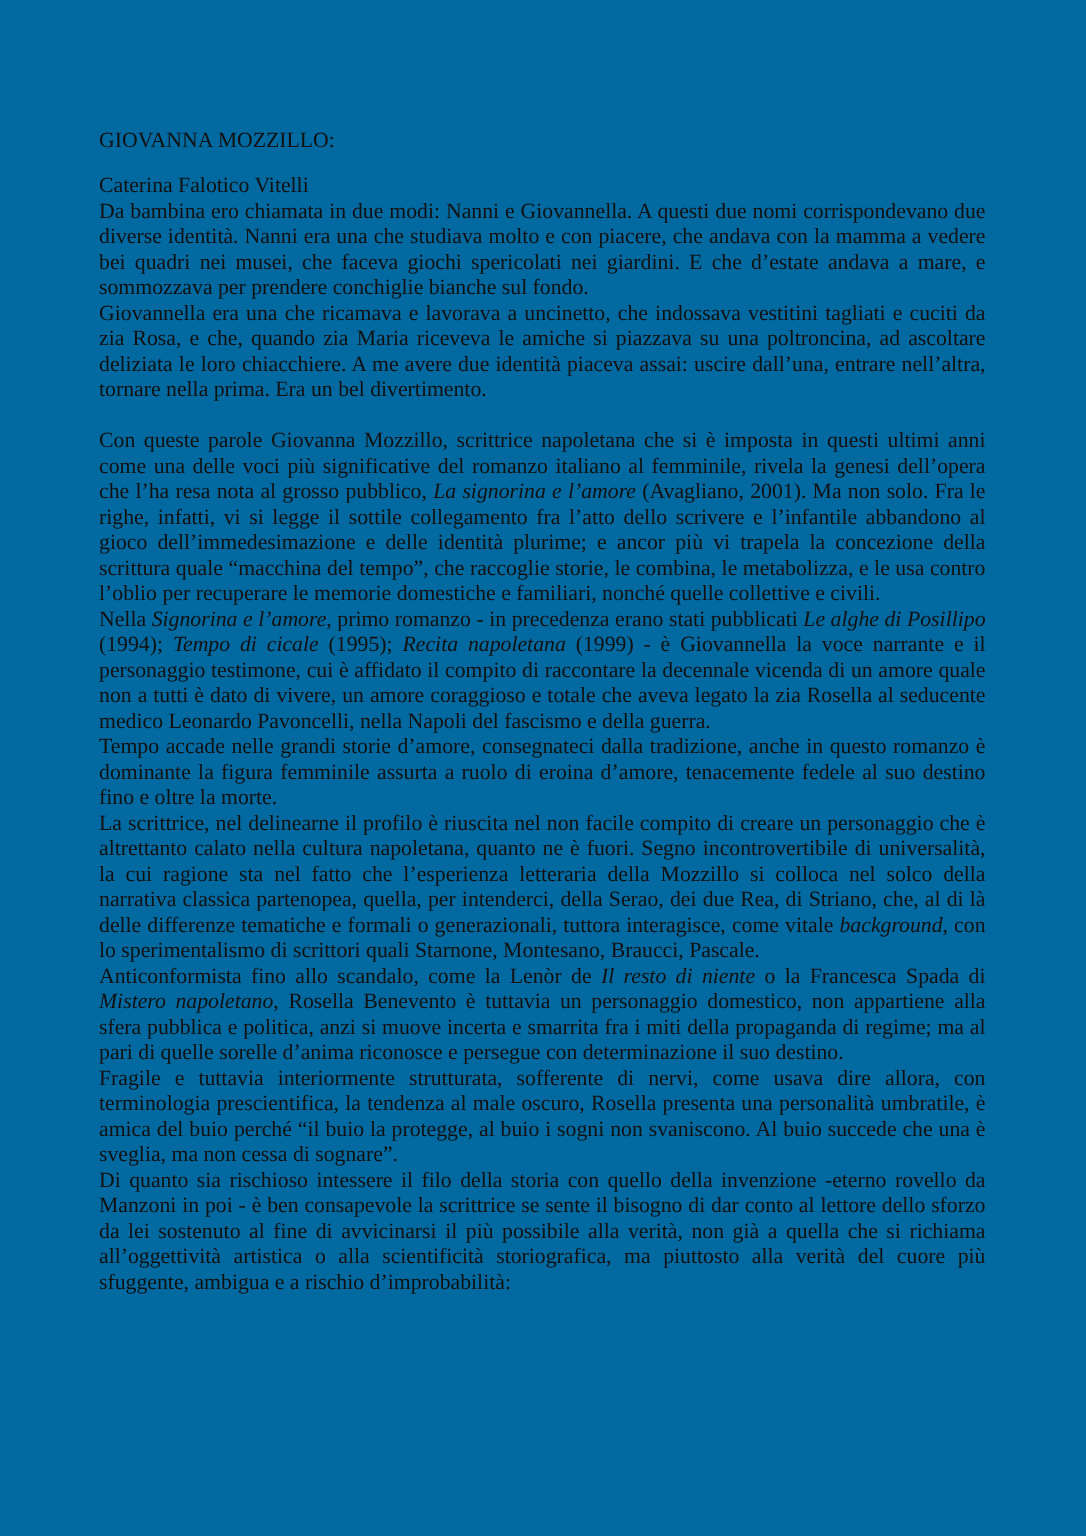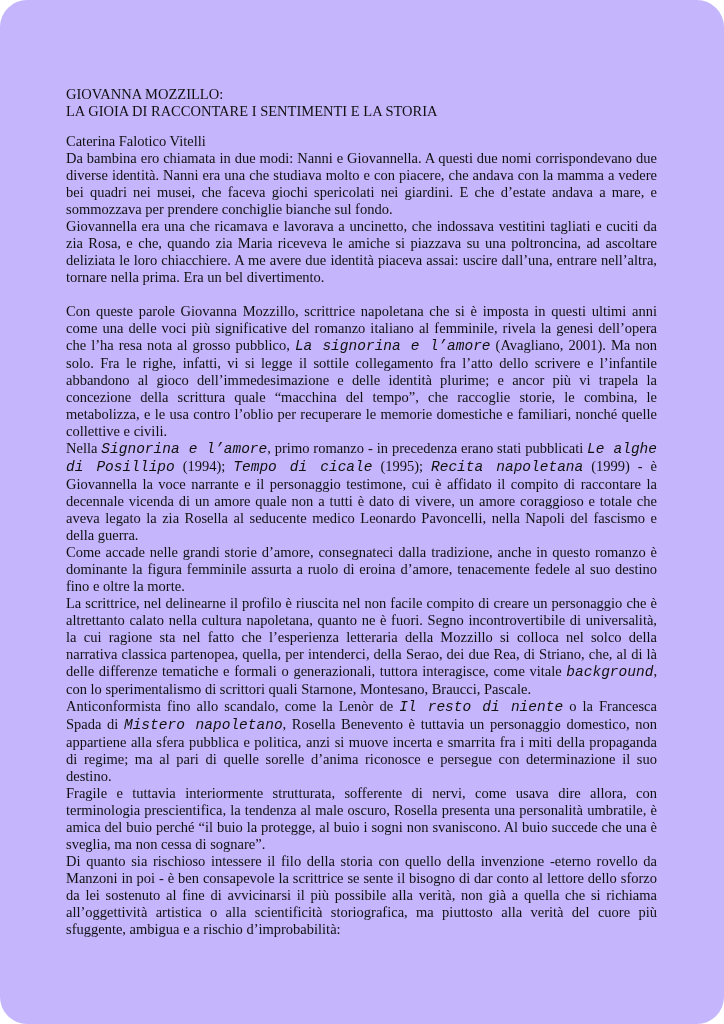--- a/index.html
+++ b/index.html
@@ -34,38 +34,37 @@
   .doc-author {
     font-weight: normal;
     margin-top: 13px;
   }
   .doc-body { }
   p.para {
     margin: 0;
     text-align: justify;
   }
   p.para.gap-before { margin-top: 17px; }
-  .italic { font-style: italic; font-family: Liberation Mono, monospace; }
+  .italic { font-style: italic; }
 </style>
 </head>
 <body>
 
-<div class="page" style="background: #c4b5fd; color: rgb(17, 17, 17); border-radius: 27px;">
+<div class="page" style="background: #0369a1; color: rgb(17, 17, 17);">
   <header>
     <h1 class="doc-title">
       <span class="title-line">GIOVANNA MOZZILLO:</span>
-      <span class="title-line">LA GIOIA DI RACCONTARE I SENTIMENTI E LA STORIA</span>
     </h1>
     <div class="doc-author">Caterina Falotico Vitelli</div>
   </header>
 
   <main class="doc-body">
       <p class="para"><span>Da bambina ero chiamata in due modi: Nanni e Giovannella. A questi due nomi corrispondevano due diverse identità. Nanni era una che studiava molto e con piacere, che andava con la mamma a vedere bei quadri nei musei, che faceva giochi spericolati nei giardini. E che d’estate andava a mare, e sommozzava per prendere conchiglie bianche sul fondo.</span></p>
       <p class="para"><span>Giovannella era una che ricamava e lavorava a uncinetto, che indossava vestitini tagliati e cuciti da zia Rosa, e che, quando zia Maria riceveva le amiche si piazzava su una poltroncina, ad ascoltare deliziata le loro chiacchiere. A me avere due identità piaceva assai: uscire dall’una, entrare nell’altra, tornare nella prima. Era un bel divertimento.</span></p>
       <p class="para gap-before"><span>Con queste parole Giovanna Mozzillo, scrittrice napoletana che si è imposta in questi ultimi anni come una delle voci più significative del romanzo italiano al femminile, rivela la genesi dell’opera che l’ha resa nota al grosso pubblico, </span><span class="italic">La signorina e l’amore</span><span> (Avagliano, 2001). Ma non solo. Fra le righe, infatti, vi si legge il sottile collegamento fra l’atto dello scrivere e l’infantile abbandono al gioco dell’immedesimazione e delle identità plurime; e ancor più vi trapela la concezione della scrittura quale “macchina del tempo”, che raccoglie storie, le combina, le metabolizza, e le usa contro l’oblio per recuperare le memorie domestiche e familiari, nonché quelle collettive e civili.</span></p>
       <p class="para"><span>Nella </span><span class="italic">Signorina e l’amore</span><span>, primo romanzo - in precedenza erano stati pubblicati </span><span class="italic">Le alghe di Posillipo</span><span> (1994); </span><span class="italic">Tempo di cicale</span><span> (1995); </span><span class="italic">Recita napoletana</span><span> (1999) - è Giovannella la voce narrante e il personaggio testimone, cui è affidato il compito di raccontare la decennale vicenda di un amore quale non a tutti è dato di vivere, un amore coraggioso e totale che aveva legato la zia Rosella al seducente medico Leonardo Pavoncelli, nella Napoli del fascismo e della guerra.</span></p>
-      <p class="para"><span>Come accade nelle grandi storie d’amore, consegnateci dalla tradizione, anche in questo romanzo è dominante la figura femminile assurta a ruolo di eroina d’amore, tenacemente fedele al suo destino fino e oltre la morte.</span></p>
+      <p class="para"><span>Tempo accade nelle grandi storie d’amore, consegnateci dalla tradizione, anche in questo romanzo è dominante la figura femminile assurta a ruolo di eroina d’amore, tenacemente fedele al suo destino fino e oltre la morte.</span></p>
       <p class="para"><span>La scrittrice, nel delinearne il profilo è riuscita nel non facile compito di creare un personaggio che è altrettanto calato nella cultura napoletana, quanto ne è fuori. Segno incontrovertibile di universalità, la cui ragione sta nel fatto che l’esperienza letteraria della Mozzillo si colloca nel solco della narrativa classica partenopea, quella, per intenderci, della Serao, dei due Rea, di Striano, che, al di là delle differenze tematiche e formali o generazionali, tuttora interagisce, come vitale </span><span class="italic">background</span><span>, con lo sperimentalismo di scrittori quali Starnone, Montesano, Braucci, Pascale.</span></p>
       <p class="para"><span>Anticonformista fino allo scandalo, come la Lenòr de </span><span class="italic">Il resto di niente</span><span> o la Francesca Spada di </span><span class="italic">Mistero napoletano</span><span>, Rosella Benevento è tuttavia un personaggio domestico, non appartiene alla sfera pubblica e politica, anzi si muove incerta e smarrita fra i miti della propaganda di regime; ma al pari di quelle sorelle d’anima riconosce e persegue con determinazione il suo destino.</span></p>
       <p class="para"><span>Fragile e tuttavia interiormente strutturata, sofferente di nervi, come usava dire allora, con terminologia prescientifica, la tendenza al male oscuro, Rosella presenta una personalità umbratile, è amica del buio perché “il buio la protegge, al buio i sogni non svaniscono. Al buio succede che una è sveglia, ma non cessa di sognare”.</span></p>
       <p class="para"><span>Di quanto sia rischioso intessere il filo della storia con quello della invenzione -eterno rovello da Manzoni in poi - è ben consapevole la scrittrice se sente il bisogno di dar conto al lettore dello sforzo da lei sostenuto al fine di avvicinarsi il più possibile alla verità, non già a quella che si richiama all’oggettività artistica o alla scientificità storiografica, ma piuttosto alla verità del cuore più sfuggente, ambigua e a rischio d’improbabilità:</span></p>
     </main>
 </div>
 
 </body></html>

